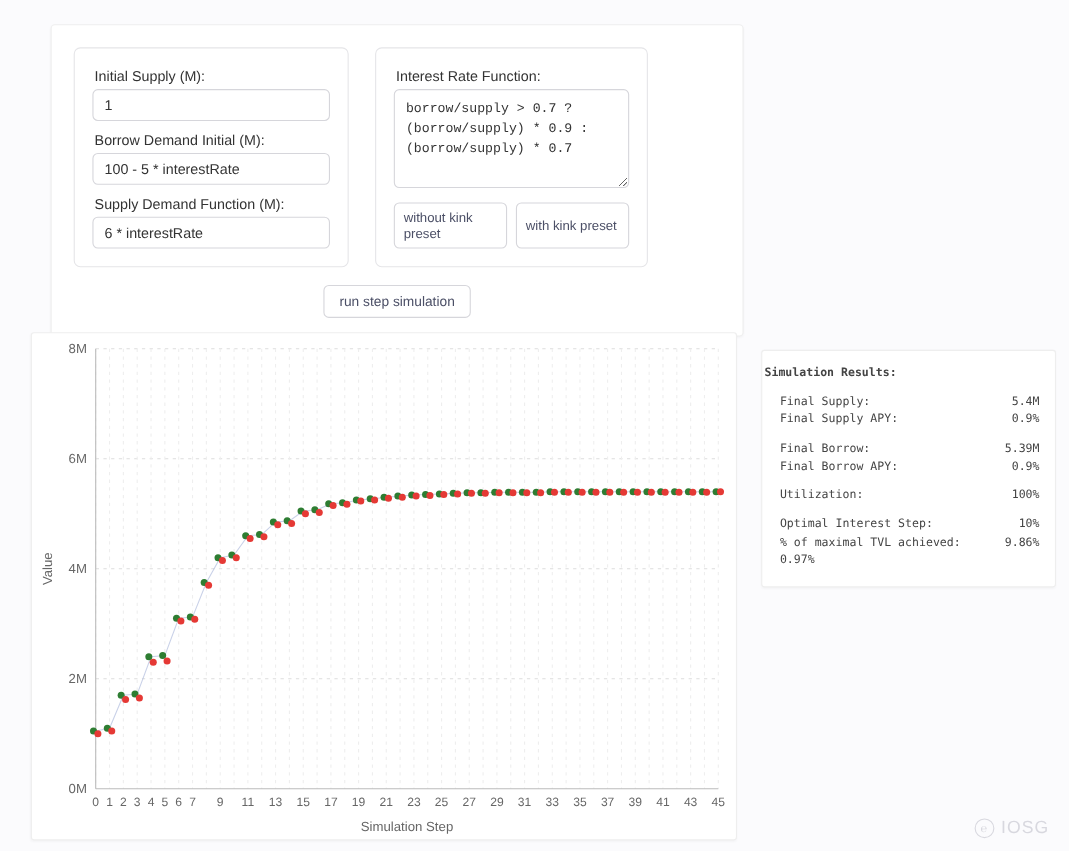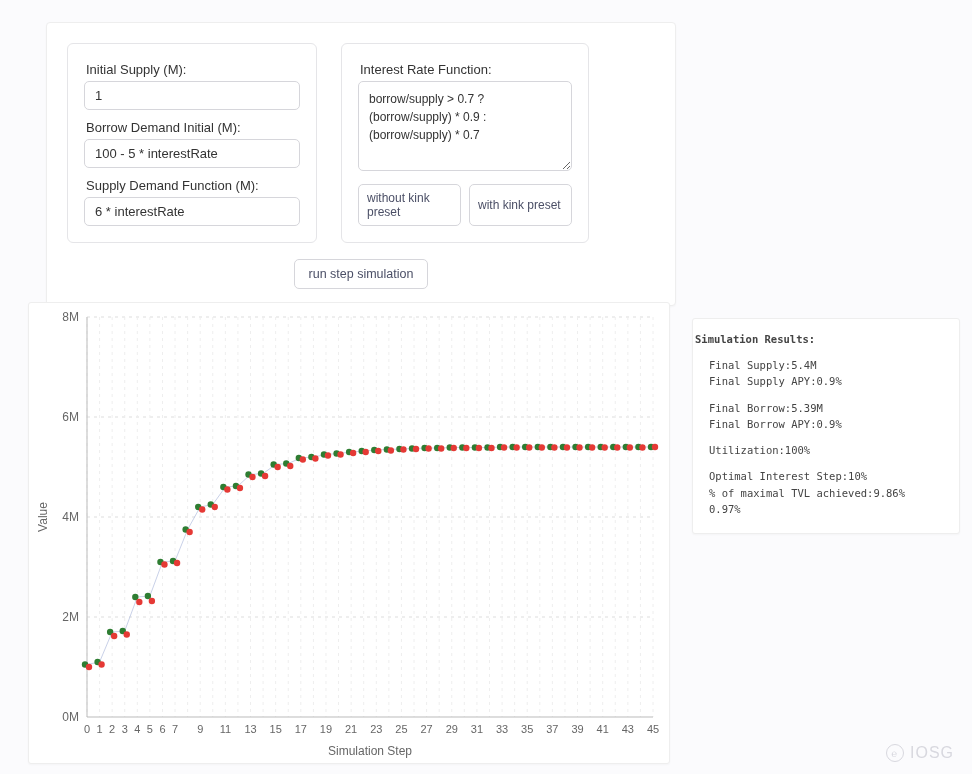--- a/index.html
+++ b/index.html
@@ -47,21 +47,21 @@
     color:#333;
     background:#fff;
   }
   .text-input + .field-label { margin-top:10px; }
   .textarea {
     width:100%;
     height:90px;
     border:1px solid #d6d6db;
     border-radius:5px;
     padding:8px 10px;
-    font-family: Liberation Sans, sans-serif;
+    font-family: Liberation Mono, monospace;
     font-size:12px;
     line-height:1.5;
     color:#333;
     resize: both;
     white-space: pre;
   }
   .preset-row { display:flex; gap:8px; margin-top:10px; }
   .preset-btn {
     flex:1;
     border:1px solid #d6d6db;
@@ -101,21 +101,21 @@
     background:#fff;
     border:1px solid #eee;
     border-radius:3px;
     box-shadow:0 1px 2px rgba(0,0,0,0.03);
     padding:14px 14px 16px 2px;
     font-family: ui-monospace, "SFMono-Regular", Menlo, Consolas, monospace;
     font-size:10.5px;
     color:#444;
   }
   .results-title { font-weight:600; margin-bottom:12px; }
-  .result-row { display:flex; padding-left:14px; line-height:1.55; }
+  .result-row { display:flex; justify-content:space-between; padding-left:14px; line-height:1.55; }
   .result-spacer { height:10px; }
 
   .watermark {
     position:absolute;
     right:18px; bottom:12px;
     color:#d8d8df;
     font-size:16px;
     letter-spacing:1px;
     display:flex;
     align-items:center;

